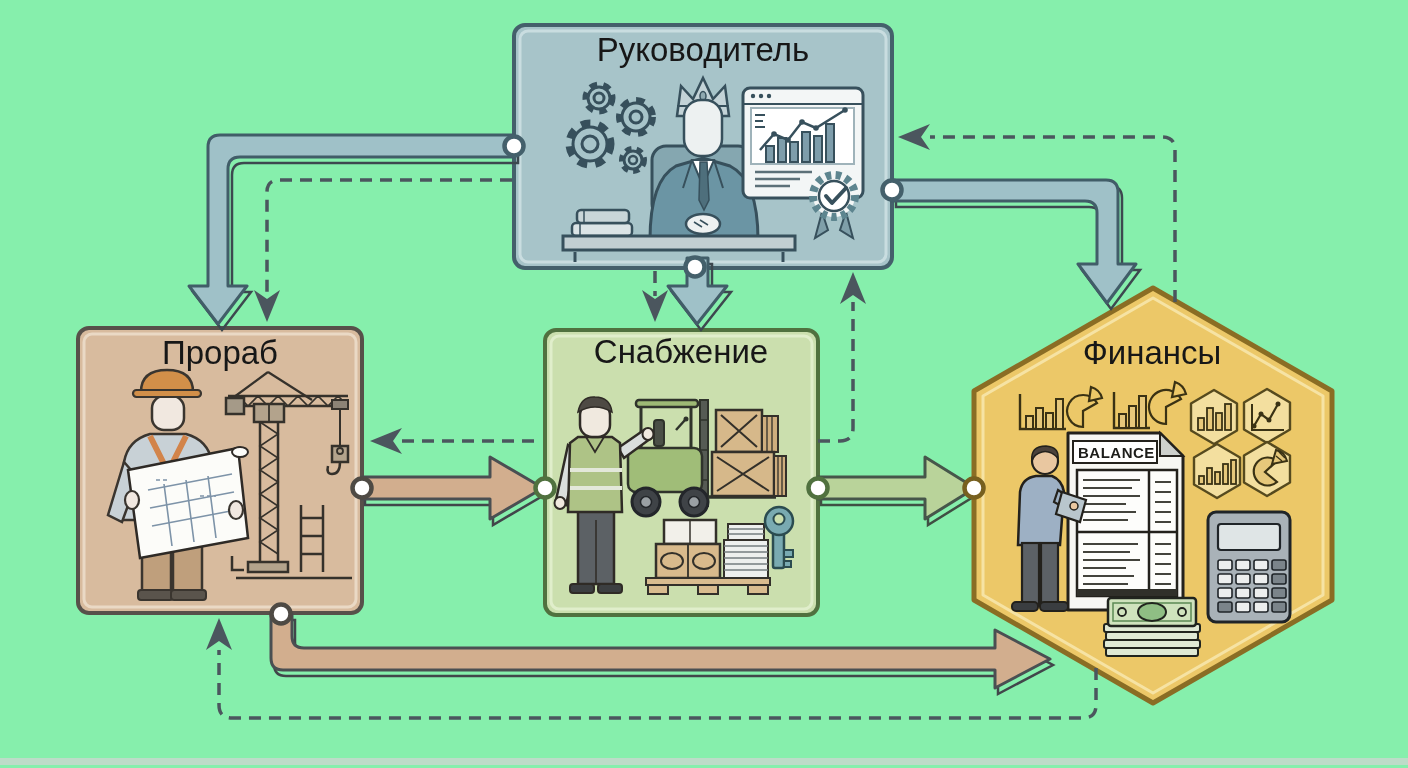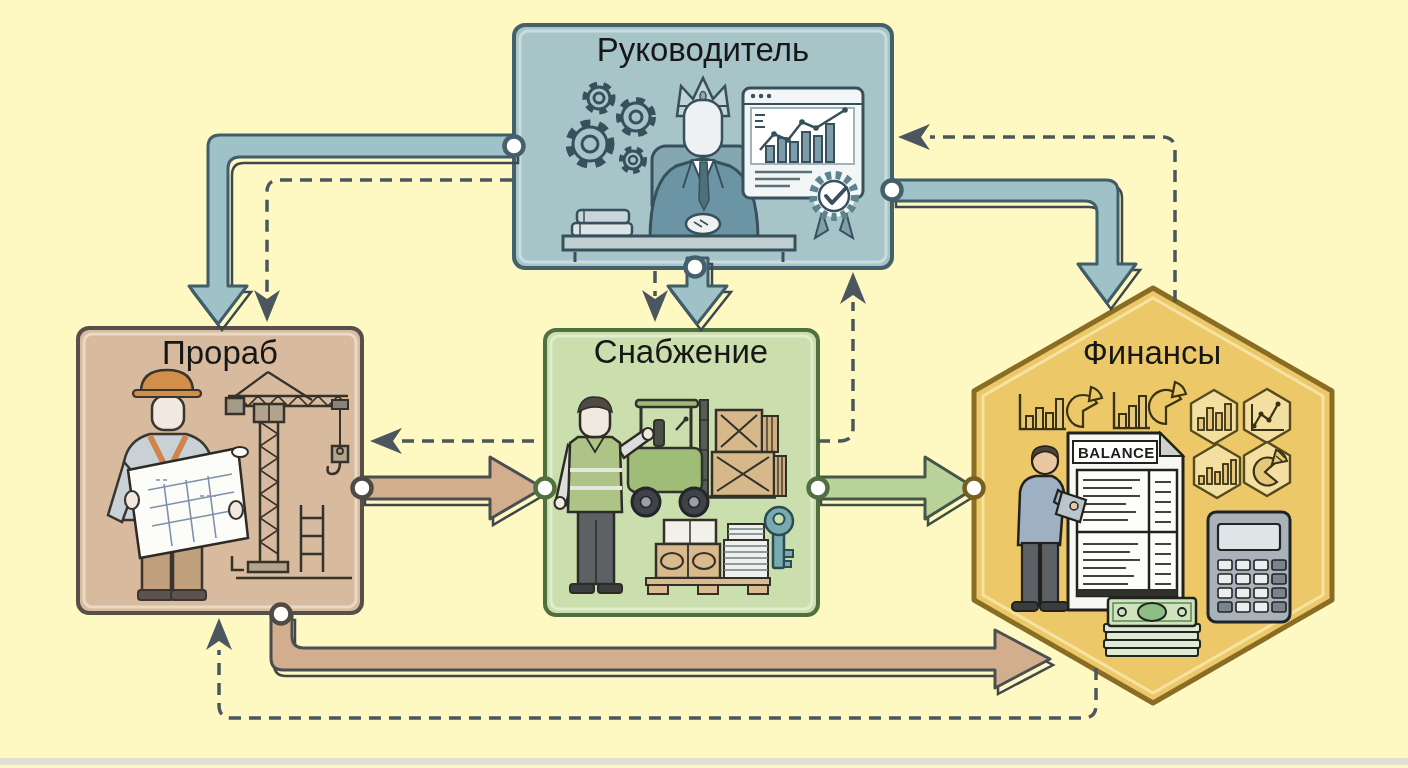--- a/index.html
+++ b/index.html
@@ -1,16 +1,16 @@
 <!DOCTYPE html>
 <html><head>
 <meta charset="utf-8">
 <style>
   html,body{margin:0;padding:0;background:#ffffff;}
-  .canvas{position:relative;width:1408px;height:768px;background:#fef9c3;overflow:hidden;
+  .canvas{position:relative;width:1408px;height:768px;background:#86efac;overflow:hidden;
           font-family:"Liberation Sans", sans-serif;}
   svg{display:block;}
   .node-title{font-family:"Liberation Sans", sans-serif;font-size:33px;font-weight:400;fill:#171717;}
   .doc-title{font-family:"Liberation Sans", sans-serif;font-size:15px;font-weight:700;letter-spacing:.5px;fill:#1d1d1a;}
 </style>
 </head>
 <body>
 
 <div class="canvas">
 <svg width="1408" height="768" viewBox="0 0 1408 768" xmlns="http://www.w3.org/2000/svg">

